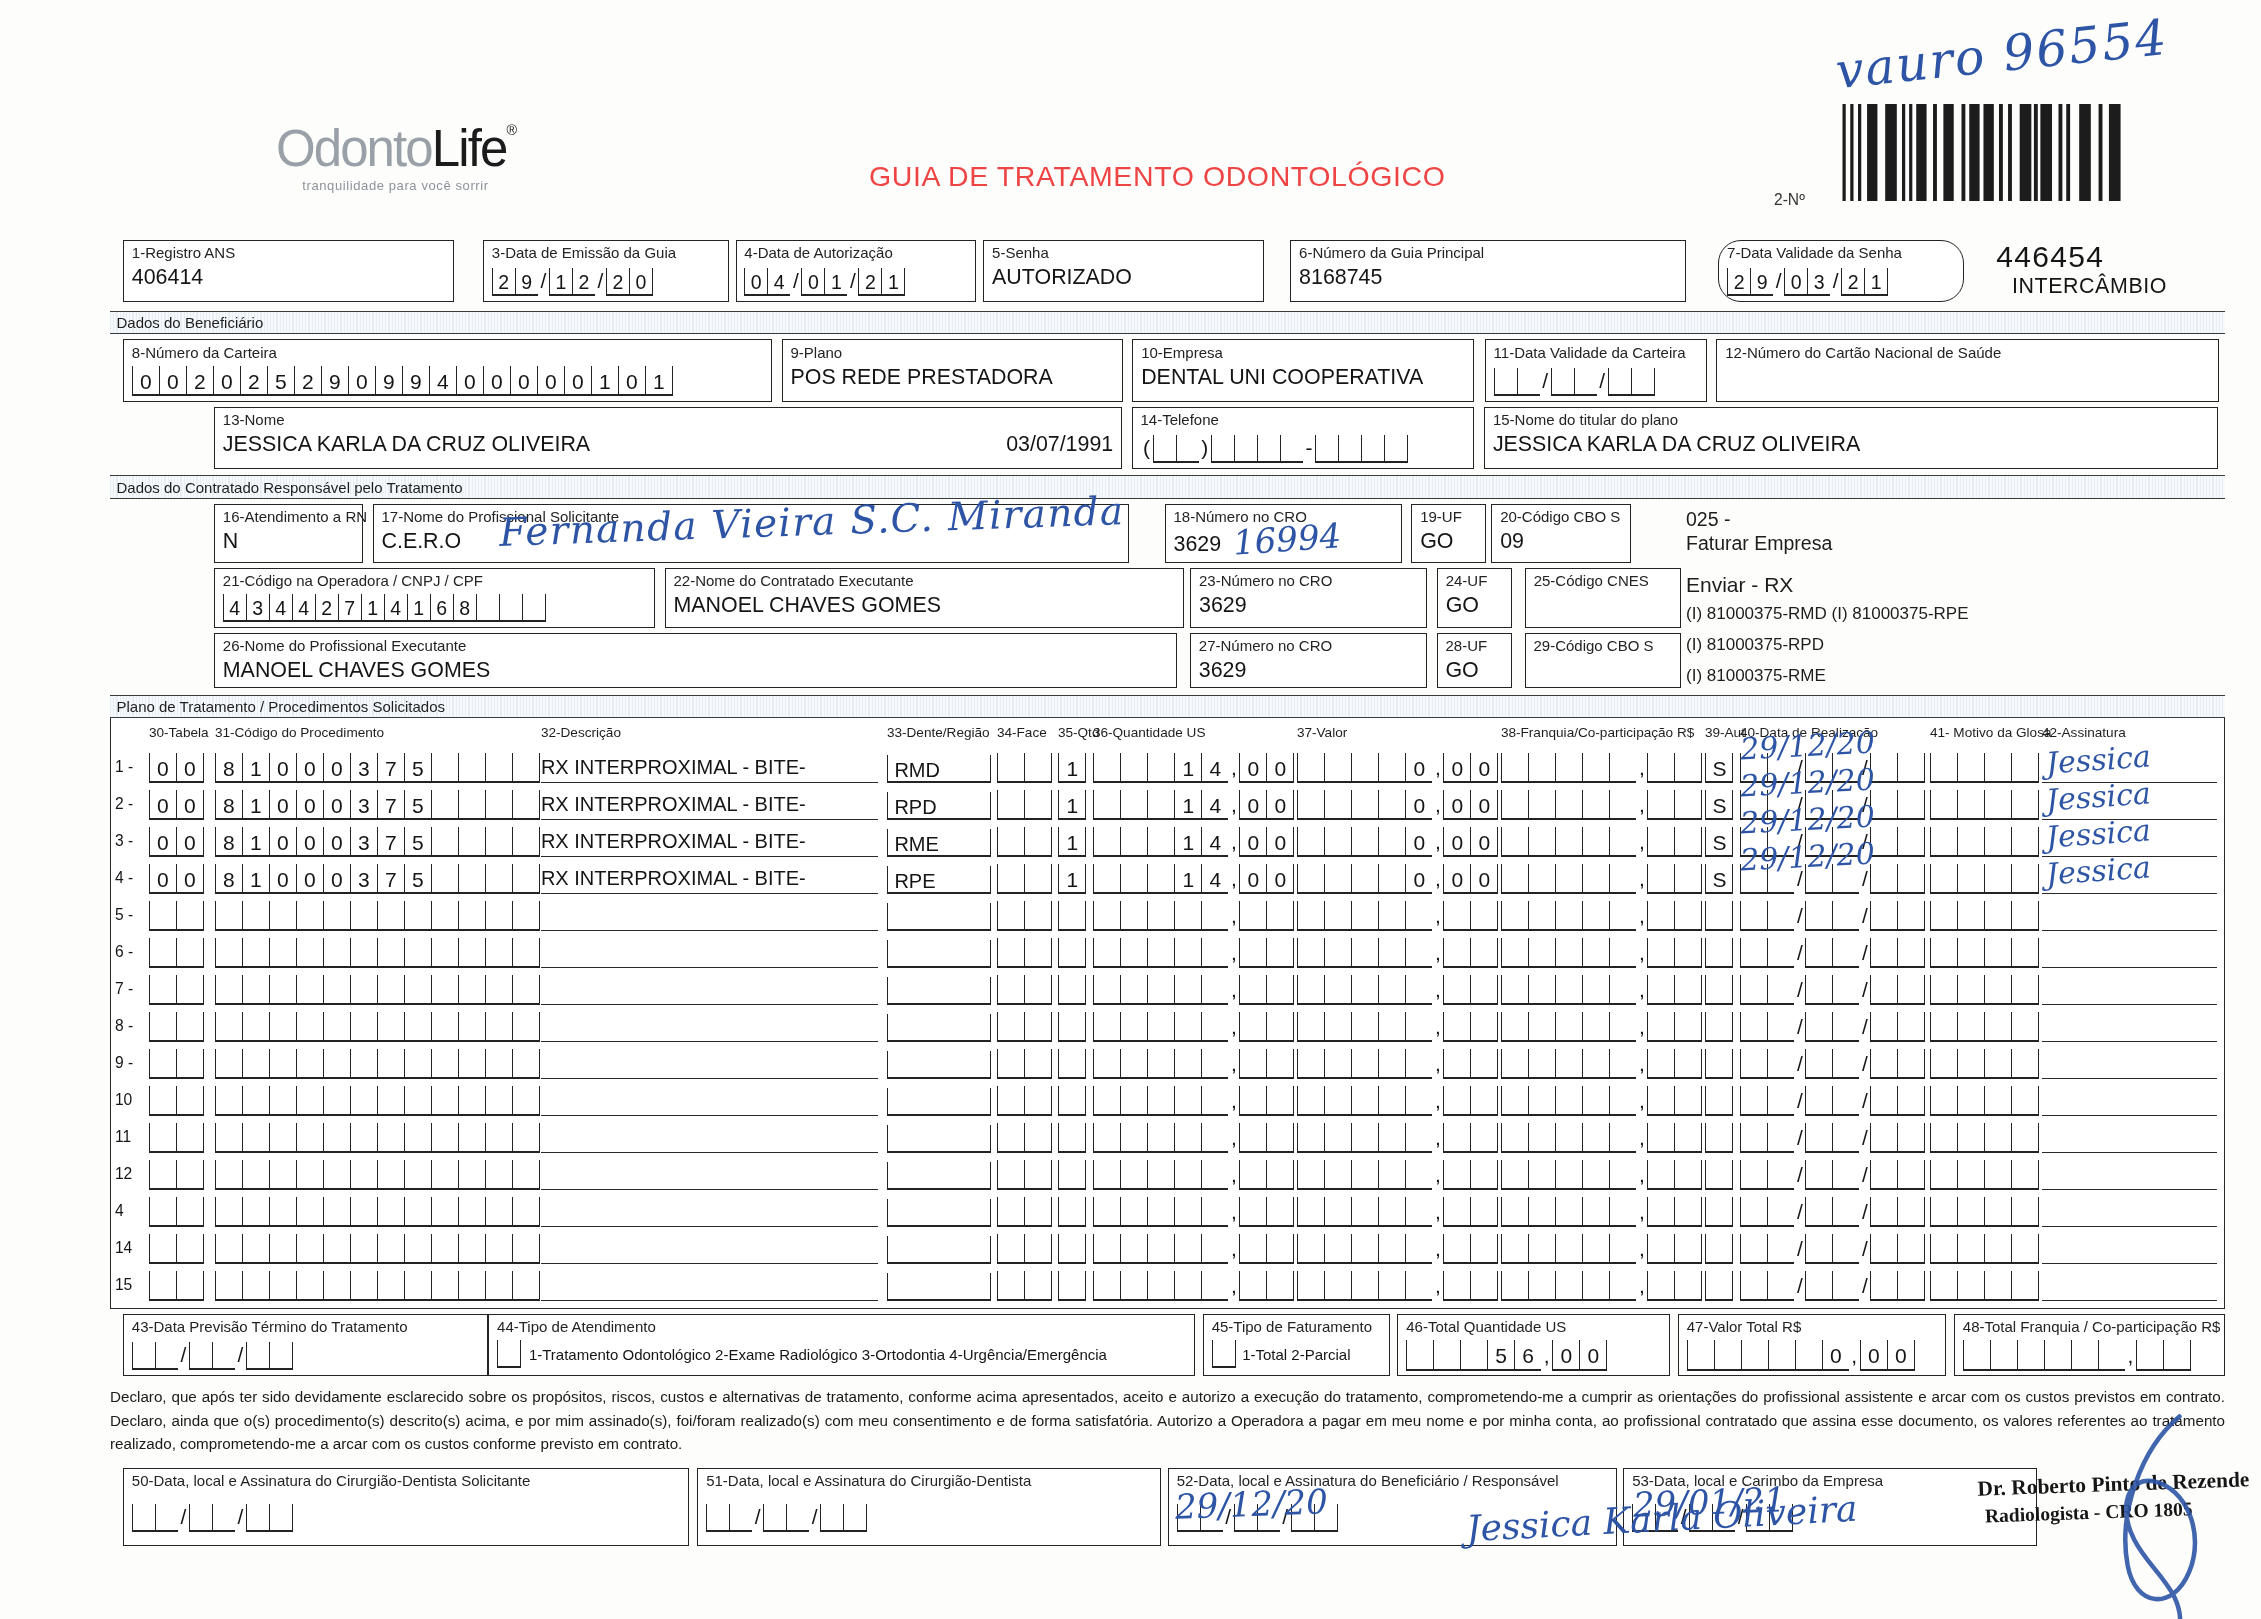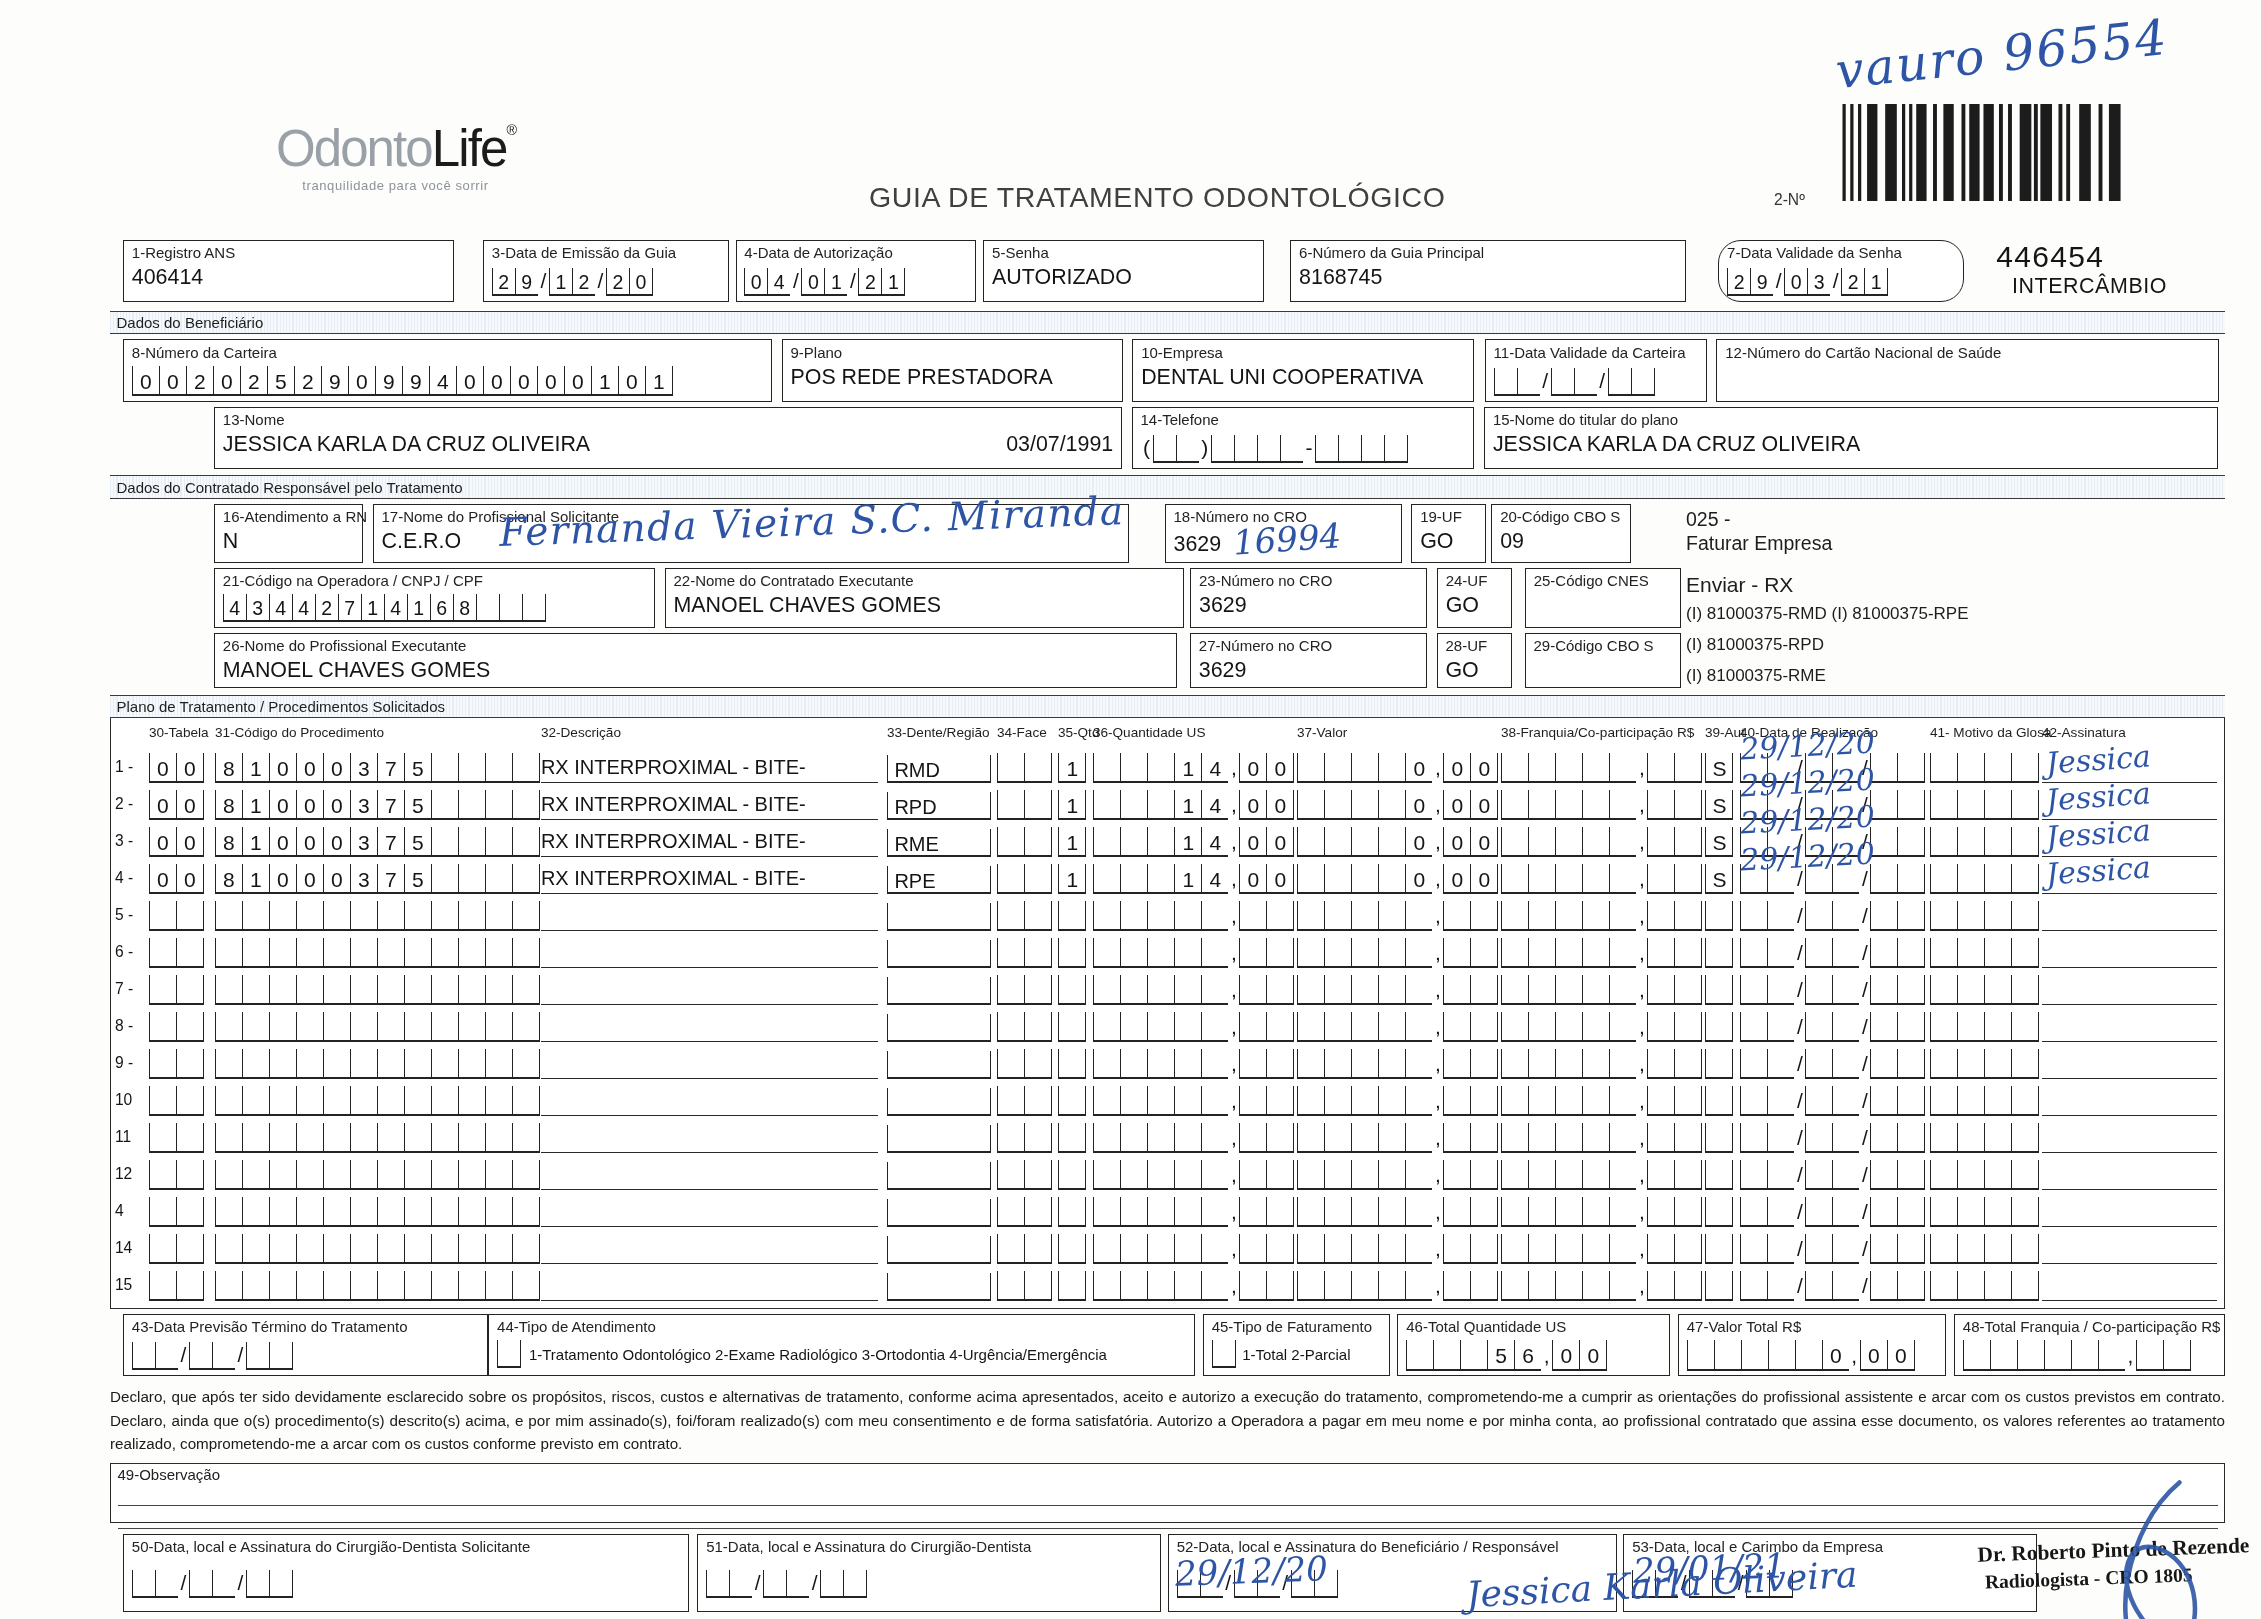--- a/index.html
+++ b/index.html
@@ -11,21 +11,21 @@
   .sheet{position:absolute;left:110px;top:26px;width:2115px;}
 
   
   .hdr{position:relative;height:214px;}
   .brand{position:absolute;left:104px;top:97px;width:363px;text-align:center;}
   .brand .word{font-size:51px;letter-spacing:-1.9px;line-height:1;}
   .brand .g{color:#9aa0a8;margin-top:32px;}
   .brand .b{color:#1b1b1b;}
   .brand .reg{font-size:14.3px;vertical-align:top;color:#1b1b1b;}
   .brand .tag{font-size:13px;color:#8d939b;margin-top:3.9px;letter-spacing:0.6px;}
-  .title{position:absolute;left:759px;top:155px;font-size:28.5px;letter-spacing:0.6px;color:#404040;}
+  .title{position:absolute;left:759px;top:134px;font-size:28.5px;letter-spacing:0.6px;color:#ef4444;}
   .bclabel{position:absolute;left:1664px;top:165px;font-size:15.6px;color:#333;}
   .barcode{position:absolute;left:1732px;top:78px;}
   .hw{color:#2e55a5;font-family:"DejaVu Serif", serif;font-style:italic;}
   .hw-top{position:absolute;left:1725px;top:0px;font-size:49px;transform:rotate(-6deg);letter-spacing:1.9px;}
 
   
   .frow{display:flex;align-items:stretch;}
   .box{border:1.9px solid #232323;background:#fff;padding:3.2px 7.8px 4.5px 7.8px;box-sizing:border-box;}
   .lab{font-size:15px;color:#232323;white-space:nowrap;}
   .val{font-size:21.4px;margin-top:3.9px;white-space:nowrap;}
@@ -1766,25 +1766,20 @@
           <b>&nbsp;</b>
           <i>,</i>
           <b>&nbsp;</b>
           <b>&nbsp;</b>
         </span>
     </div>
   </div>
 
   <div class="decl">Declaro, que após ter sido devidamente esclarecido sobre os propósitos, riscos, custos e alternativas de tratamento, conforme acima apresentados, aceito e autorizo a execução do tratamento, comprometendo-me a cumprir as orientações do profissional assistente e arcar com os custos previstos em contrato. Declaro, ainda que o(s) procedimento(s) descrito(s) acima, e por mim assinado(s), foi/foram realizado(s) com meu consentimento e de forma satisfatória. Autorizo a Operadora a pagar em meu nome e por minha conta, ao profissional contratado que assina esse documento, os valores referentes ao tratamento realizado, comprometendo-me a arcar com os custos conforme previsto em contrato.</div>
 
-  <div class="obsbox">
-    <div class="lab">49-Observação</div>
-    <div class="obsline"></div>
-    <div class="obsline"></div>
-  </div>
 
   <div class="botrow">
     <div class="frow">
       <div class="box" style="width:566px;margin-left:13px;height:78px;">
         <div class="lab">50-Data, local e Assinatura do Cirurgião-Dentista Solicitante</div>
         <span class="comb sm" style="margin-top:13px;">
             <b>&nbsp;</b>
             <b>&nbsp;</b>
             <i>/</i>
             <b>&nbsp;</b>

